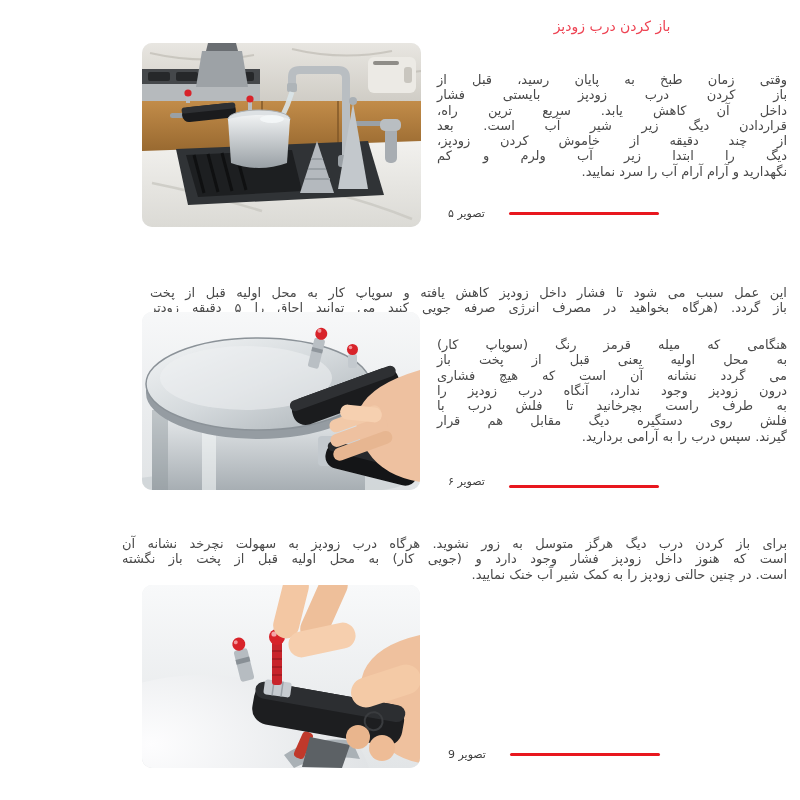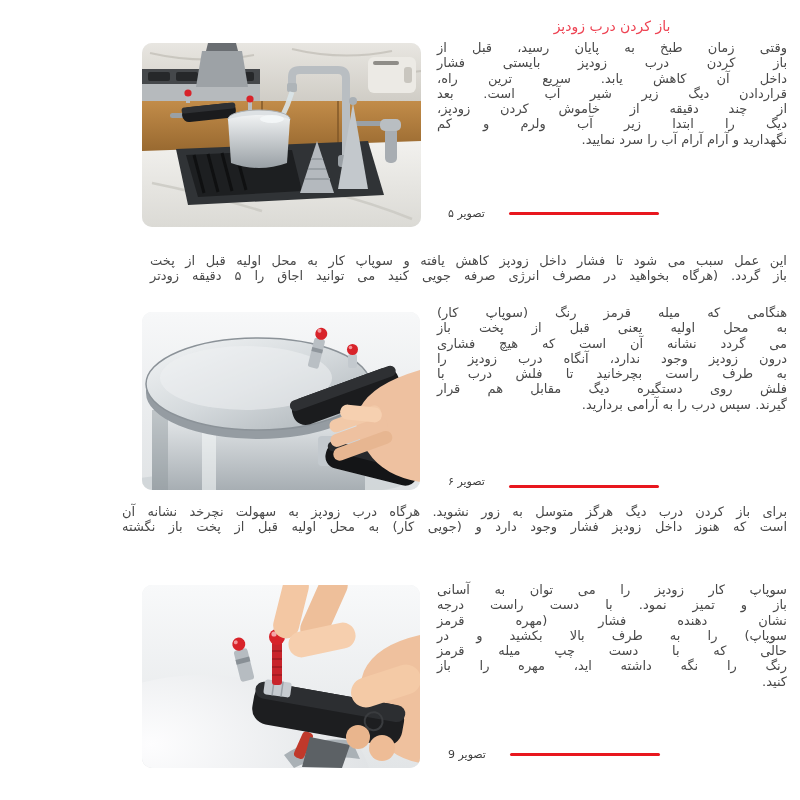--- a/index.html
+++ b/index.html
@@ -6,21 +6,21 @@
   .page{
     position:relative;width:800px;height:800px;background:#ffffff;
     font-family:"DejaVu Sans","Liberation Sans",sans-serif;
     direction:rtl;overflow:hidden;
   }
   .heading{
     position:absolute;top:17px;left:437px;width:350px;margin:0;
     font-size:14px;font-weight:normal;color:#ee4353;text-align:center;line-height:19px;
   }
   .para{position:absolute;color:#494949;font-size:13px;line-height:15.3px;}
-  .jbody{white-space:pre-line;text-align:justify;text-align-last:justify;}
+  .jbody{white-space:pre-line;text-align:justify;text-align-last:justify;margin-top:32px;}
   .jlast{text-align:right;}
   .col{left:437px;width:350px;}
   .p1{top:40px;}
   .p3{top:305px;}
   .p5{top:582px;}
   .p2{top:253px;left:150px;width:637px;}
   .p4{top:504px;left:122px;width:665px;}
   .photo{
     position:absolute;left:142px;border-radius:10px;overflow:hidden;background:#eef0f1;
   }
@@ -203,31 +203,23 @@
   </div>
 
   <div class="cap cap6">
     <span class="cap-text">تصویر ۶</span>
     <span class="cap-line"></span>
   </div>
 
   <div class="para p4">
     <div class="jbody">برای باز کردن درب دیگ هرگز متوسل به زور نشوید. هرگاه درب زودپز به سهولت نچرخد نشانه آن
 است که هنوز داخل زودپز فشار وجود دارد و (جویی کار) به محل اولیه قبل از پخت باز نگشته</div>
-  </div>
-
-  <div class="para col p5">
-    <div class="jbody">سوپاپ کار زودپز را می توان به آسانی
-باز و تمیز نمود. با دست راست درجه
-نشان دهنده فشار (مهره قرمز
-سوپاپ) را به طرف بالا بکشید و در
-حالی که با دست چپ میله قرمز
-رنگ را نگه داشته اید، مهره را باز</div>
-    <div class="jlast">کنید.</div>
-  </div>
+    <div class="jlast">است. در چنین حالتی زودپز را به کمک شیر آب خنک نمایید.</div>
+  </div>
+
 
   <div class="photo fig7">
     <svg viewBox="0 0 278 183" preserveAspectRatio="none">
       <defs>
         <linearGradient id="bg3" x1="0" y1="0" x2="0" y2="1">
           <stop offset="0" stop-color="#f8f9fa"></stop>
             <stop offset="1" stop-color="#e2e5e7"></stop>
         </linearGradient>
         <radialGradient id="dome3" cx="0.35" cy="0.3" r="0.9">
           <stop offset="0" stop-color="#fdfdfe"></stop>

